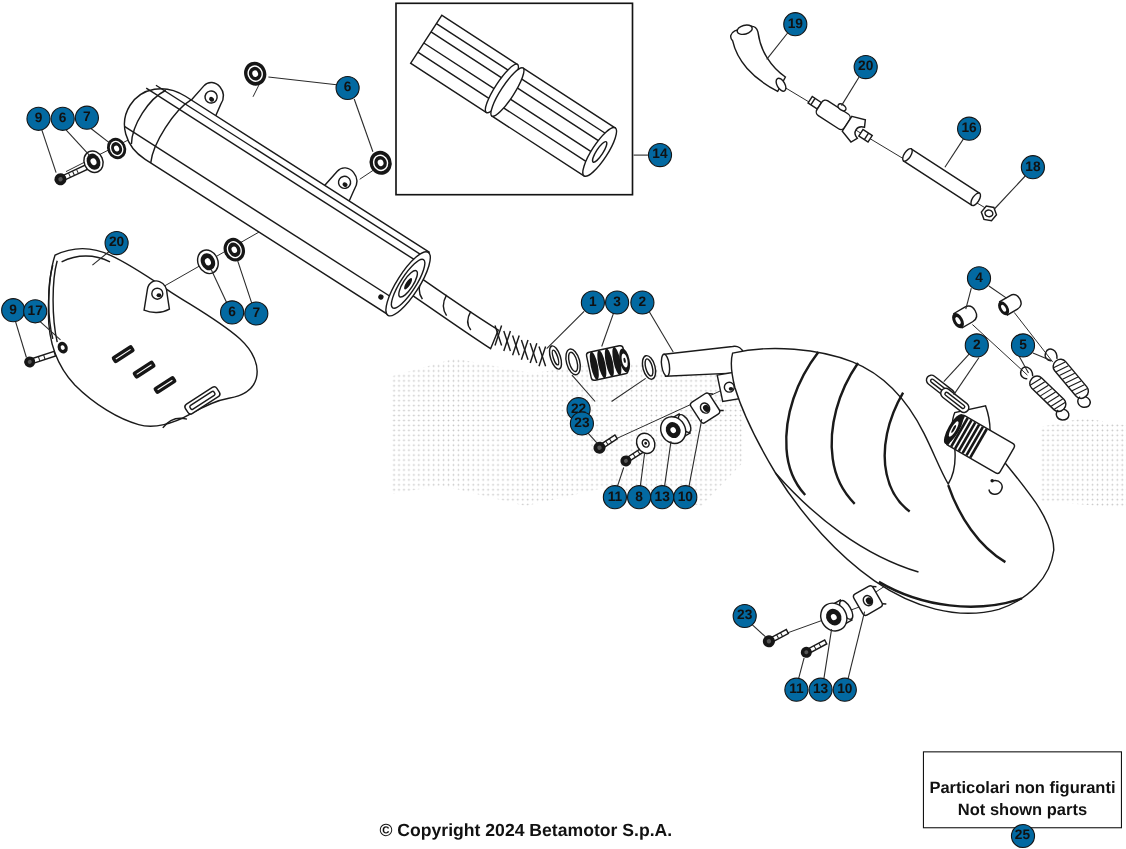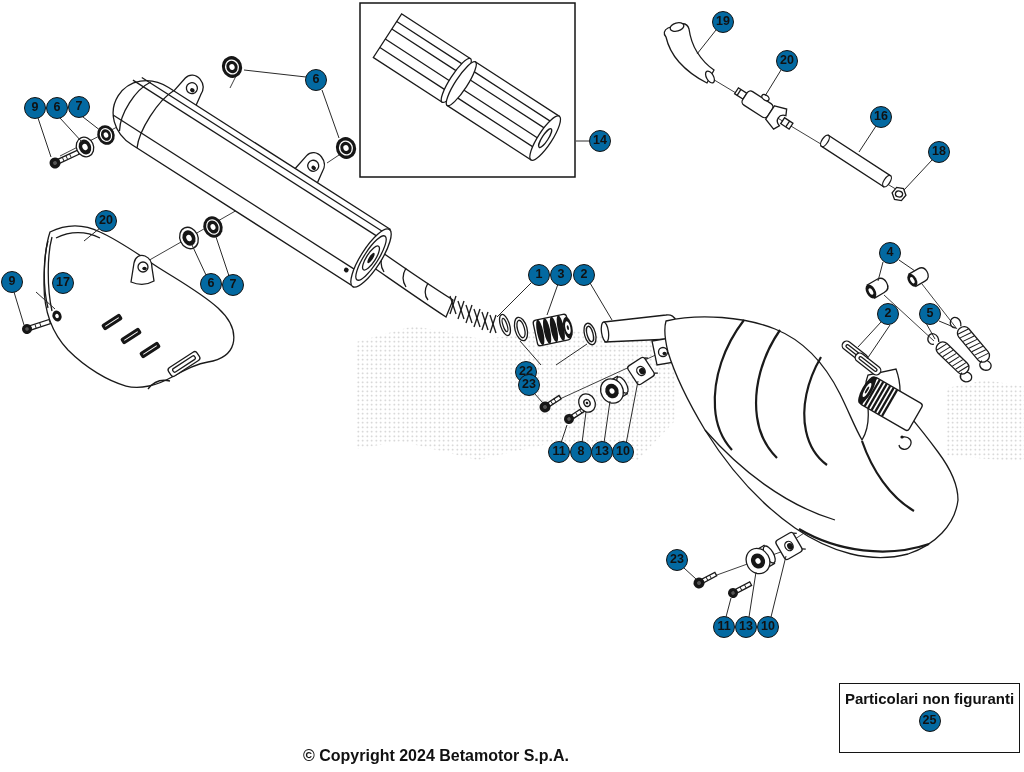--- a/index.html
+++ b/index.html
@@ -13,24 +13,24 @@
        clip-path:polygon(0 12%,18% 0,40% 10%,62% 2%,86% 8%,100% 0,100% 70%,88% 100%,60% 88%,38% 100%,14% 86%,0 92%);}
   .wm2{left:946px;top:380px;width:78px;height:82px;
        clip-path:polygon(0 10%,50% 0,100% 8%,100% 100%,0 92%);}
   
   .callout{position:absolute;width:22px;height:22px;border:1.5px solid #141414;border-radius:50%;
            background:#0369a1;box-sizing:border-box;font:600 12.5px/19px "Liberation Sans",sans-serif;
            text-align:center;color:#111;z-index:5;}
   .callout.inbox{position:static;display:inline-block;margin-top:1px;}
   
   .nsbox{position:absolute;left:839px;top:683px;width:181px;height:70px;border:1.7px solid #141414;
-         background:#fff;text-align:center;box-sizing:border-box;padding-top:5px;
+         background:#fff;text-align:center;box-sizing:border-box;padding-top:23px;
          font:bold 15px/1.35 "Liberation Sans",sans-serif;color:#111;z-index:4;}
   .copyright{position:absolute;left:0;top:747px;width:872px;text-align:center;
-             font:bold 16px "Liberation Sans",sans-serif;color:#111;z-index:4;}
+             font:bold 16px "Liberation Sans",sans-serif;color:#111;z-index:4;padding-left:42px;}
   .ln{stroke:#1a1a1a;stroke-width:1.3;fill:none;}
   .fw{fill:#fff;stroke:#1a1a1a;stroke-width:1.3;}
   .fd{fill:#161616;stroke:none;}
   .leader{stroke:#2a2a2a;stroke-width:1;fill:none;}
   .axis{stroke:#2a2a2a;stroke-width:0.9;fill:none;}
   .seam{stroke:#1a1a1a;stroke-width:2.2;fill:none;}
 </style>
 </head>
 <body>
 
@@ -446,21 +446,21 @@
 
   <div id="callout-layer">
       <div class="callout" style="left: 24px; top: 97px;">9</div>
       <div class="callout" style="left: 46px; top: 97px;">6</div>
       <div class="callout" style="left: 68px; top: 96px;">7</div>
       <div class="callout" style="left: 305px; top: 69px;">6</div>
       <div class="callout" style="left: 95px; top: 210px;">20</div>
       <div class="callout" style="left: 200px; top: 273px;">6</div>
       <div class="callout" style="left: 222px; top: 274px;">7</div>
       <div class="callout" style="left: 1px; top: 271px;">9</div>
-      <div class="callout" style="left: 21px; top: 272px; margin-left: 31px;">17</div>
+      <div class="callout" style="left: 21px; top: 272px;">17</div>
       <div class="callout" style="left: 589px; top: 130px;">14</div>
       <div class="callout" style="left: 712px; top: 11px;">19</div>
       <div class="callout" style="left: 776px; top: 50px;">20</div>
       <div class="callout" style="left: 870px; top: 106px;">16</div>
       <div class="callout" style="left: 928px; top: 141px;">18</div>
       <div class="callout" style="left: 528px; top: 264px;">1</div>
       <div class="callout" style="left: 550px; top: 264px;">3</div>
       <div class="callout" style="left: 573px; top: 264px;">2</div>
       <div class="callout" style="left: 515px; top: 361px;">22</div>
       <div class="callout" style="left: 518px; top: 374px;">23</div>
@@ -472,17 +472,18 @@
       <div class="callout" style="left: 877px; top: 303px;">2</div>
       <div class="callout" style="left: 919px; top: 303px;">5</div>
       <div class="callout" style="left: 666px; top: 549px;">23</div>
       <div class="callout" style="left: 713px; top: 616px;">11</div>
       <div class="callout" style="left: 735px; top: 616px;">13</div>
       <div class="callout" style="left: 757px; top: 616px;">10</div>
     </div>
 
   <div class="nsbox">
     <div>Particolari non figuranti</div>
+    <div>Not shown parts</div>
     <div class="callout inbox">25</div>
   </div>
 
   <div class="copyright">© Copyright 2024 Betamotor S.p.A.</div>
 </div>
 
 </body></html>

